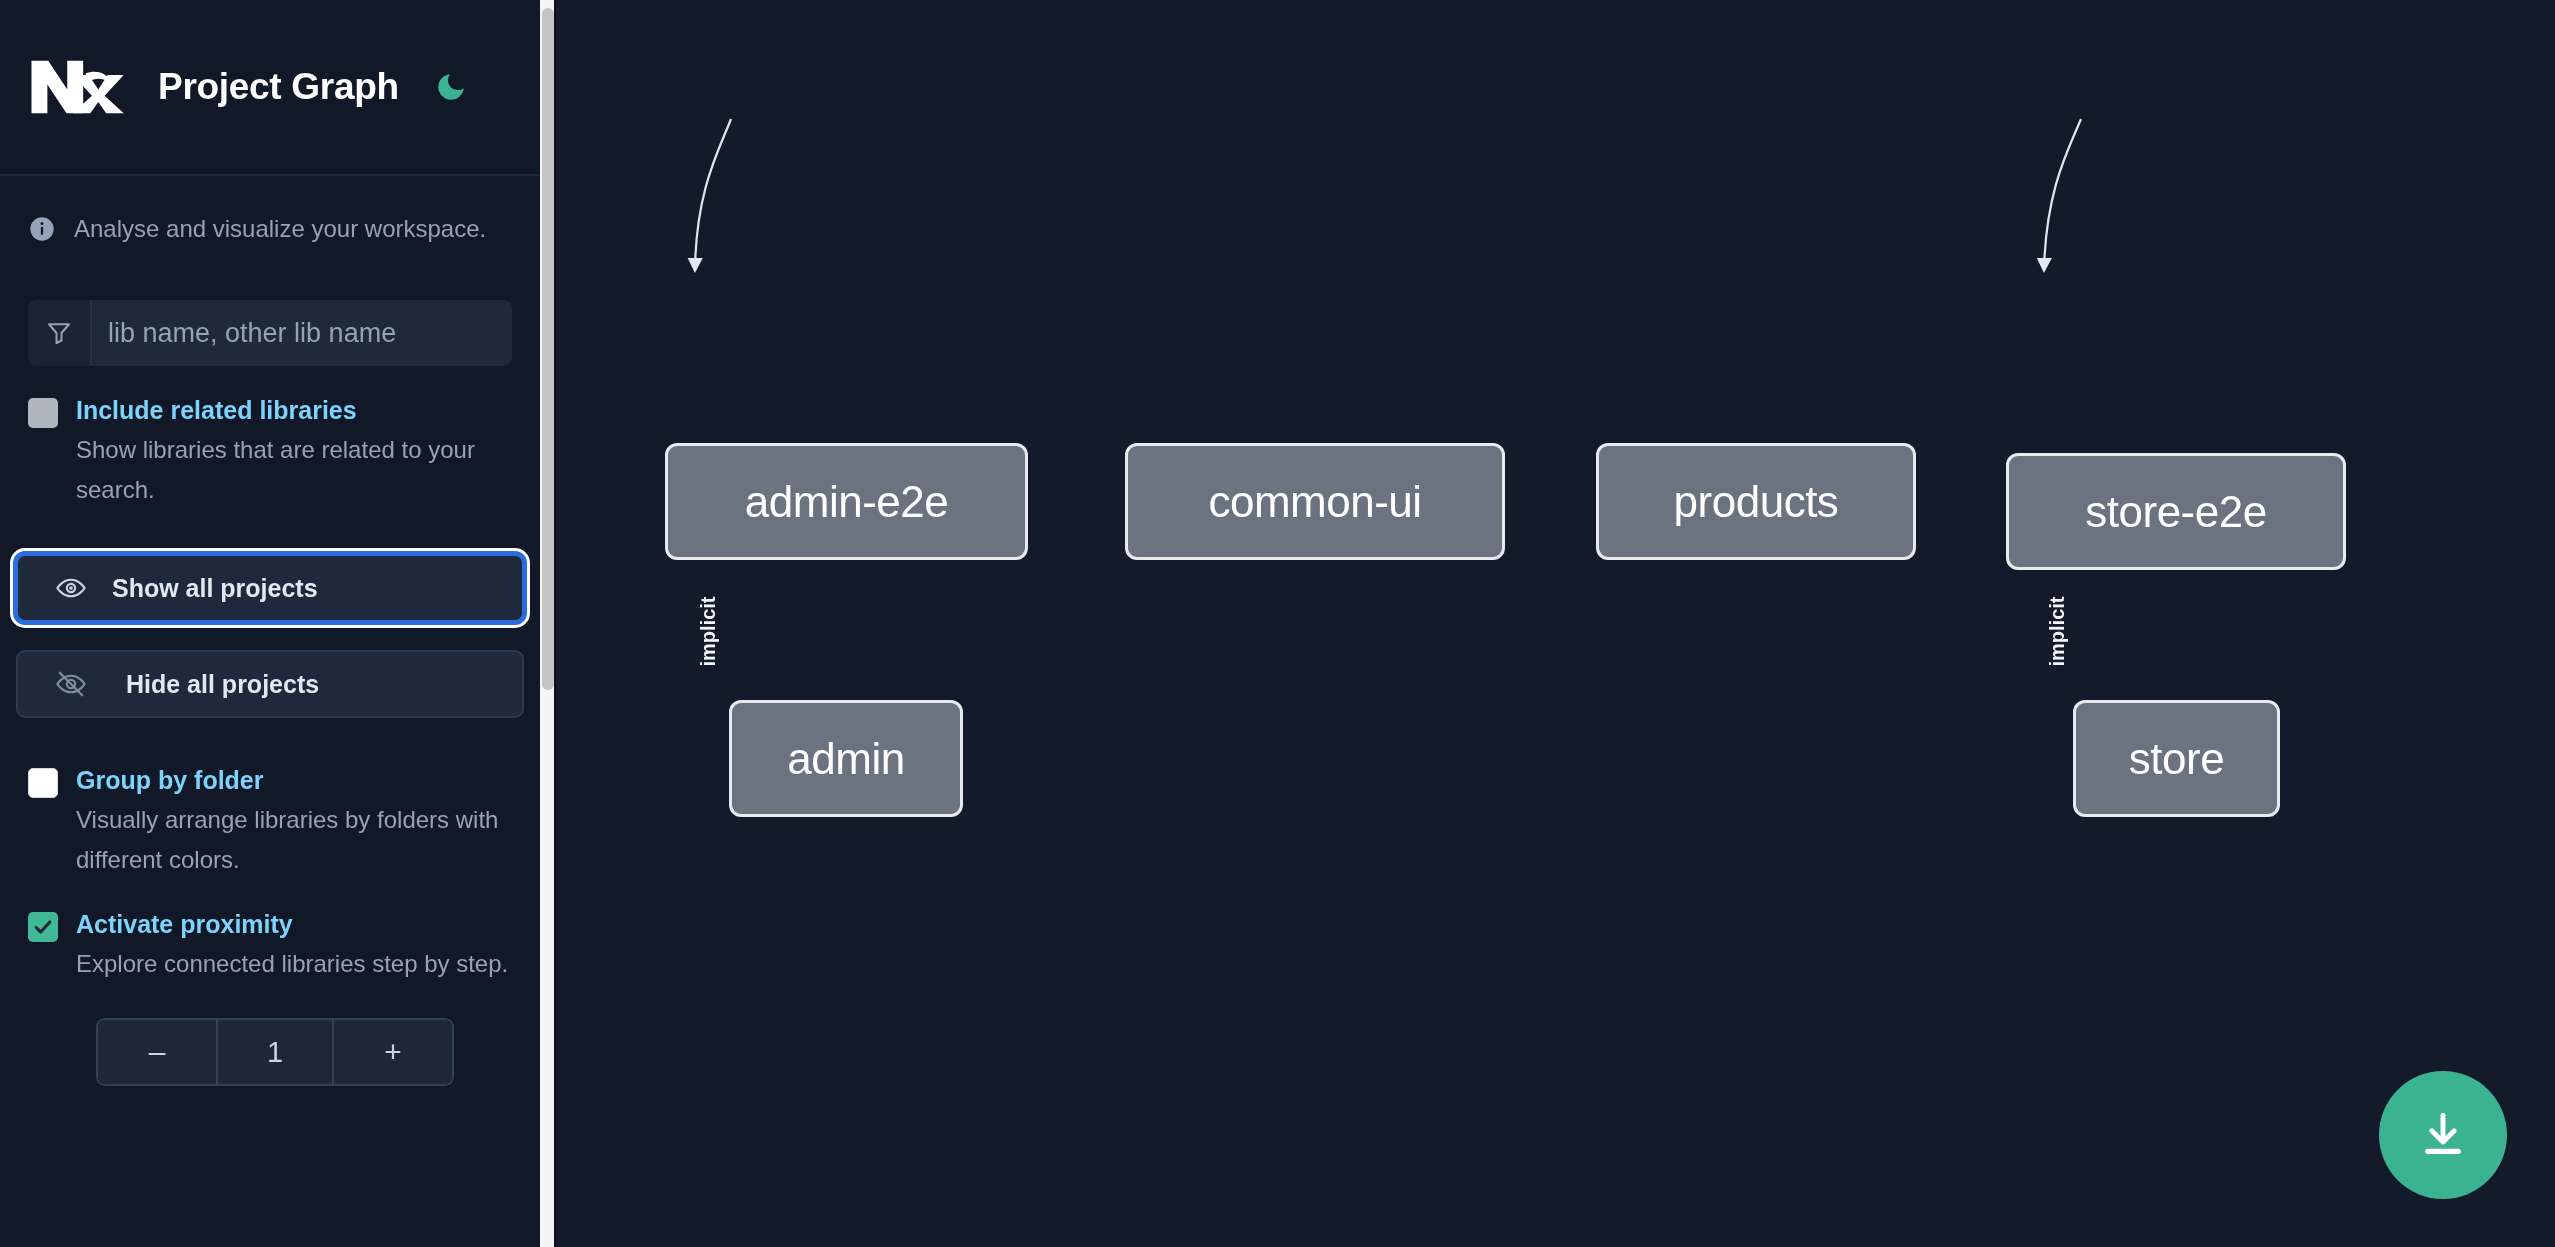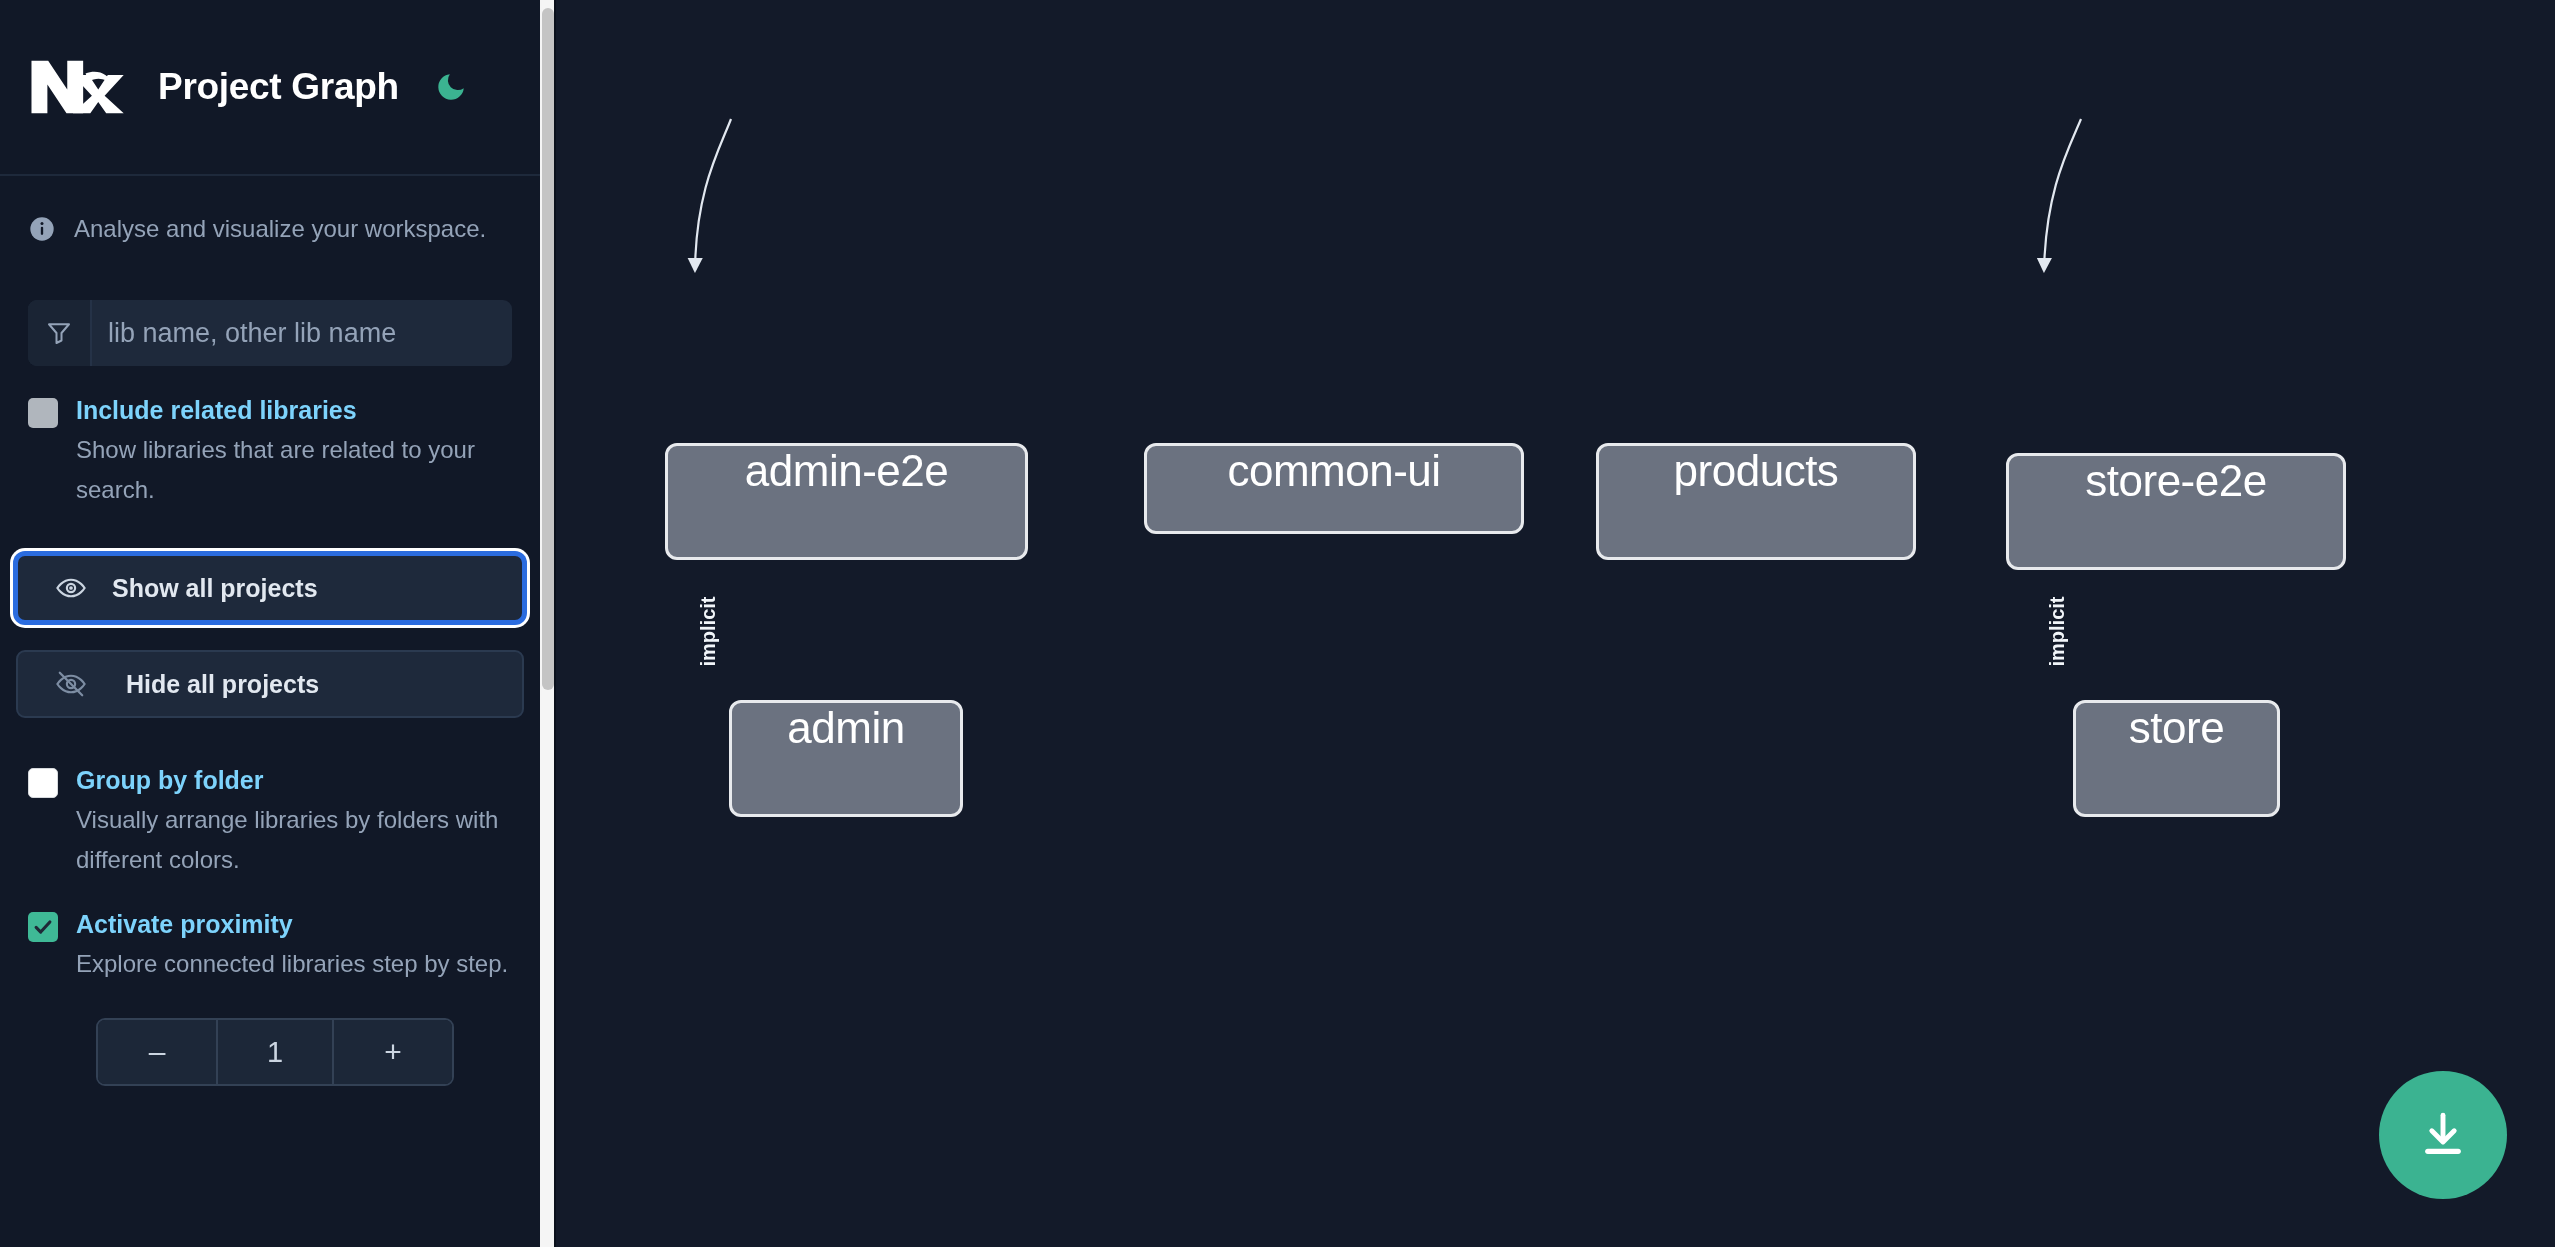--- a/index.html
+++ b/index.html
@@ -215,20 +215,21 @@
     background: #131a29;
     overflow: hidden;
   }
   #graph-svg { position: absolute; inset: 0; width: 100%; height: 100%; }
   .gnode {
     position: absolute;
     background: #6b7280;
     border: 3px solid #e8eaed;
     border-radius: 12px;
     display: flex;
+    align-items: center;
     justify-content: center;
     cursor: pointer;
   }
   .gnode span {
     color: #ffffff;
     font-size: 44px;
     font-weight: 400;
     letter-spacing: -0.5px;
     white-space: nowrap;
   }
@@ -379,21 +380,21 @@
       </defs>
 
       <path d="M 175 119 C 163 150 140 190 139 270" fill="none" stroke="#e2e8f0" stroke-width="2.2" marker-end="url(#arrow)"></path>
 
       <path d="M 1525 119 C 1512 150 1490 190 1488 270" fill="none" stroke="#e2e8f0" stroke-width="2.2" marker-end="url(#arrow)"></path>
     </svg>
 
     <div class="gnode" style="left:109px;  top:443px; width:363px; height:117px;">
       <span>admin-e2e</span>
     </div>
-    <div class="gnode" style="left:569px;  top:443px; width:380px; height:91px;margin-left:19px;">
+    <div class="gnode" style="left:569px;  top:443px; width:380px; height:117px;">
       <span>common-ui</span>
     </div>
     <div class="gnode" style="left:1040px; top:443px; width:320px; height:117px;">
       <span>products</span>
     </div>
     <div class="gnode" style="left:1450px; top:443px; width:340px; height:117px;margin-top:10px;">
       <span>store-e2e</span>
     </div>
     <div class="gnode" style="left:173px;  top:700px; width:234px; height:117px;">
       <span>admin</span>

